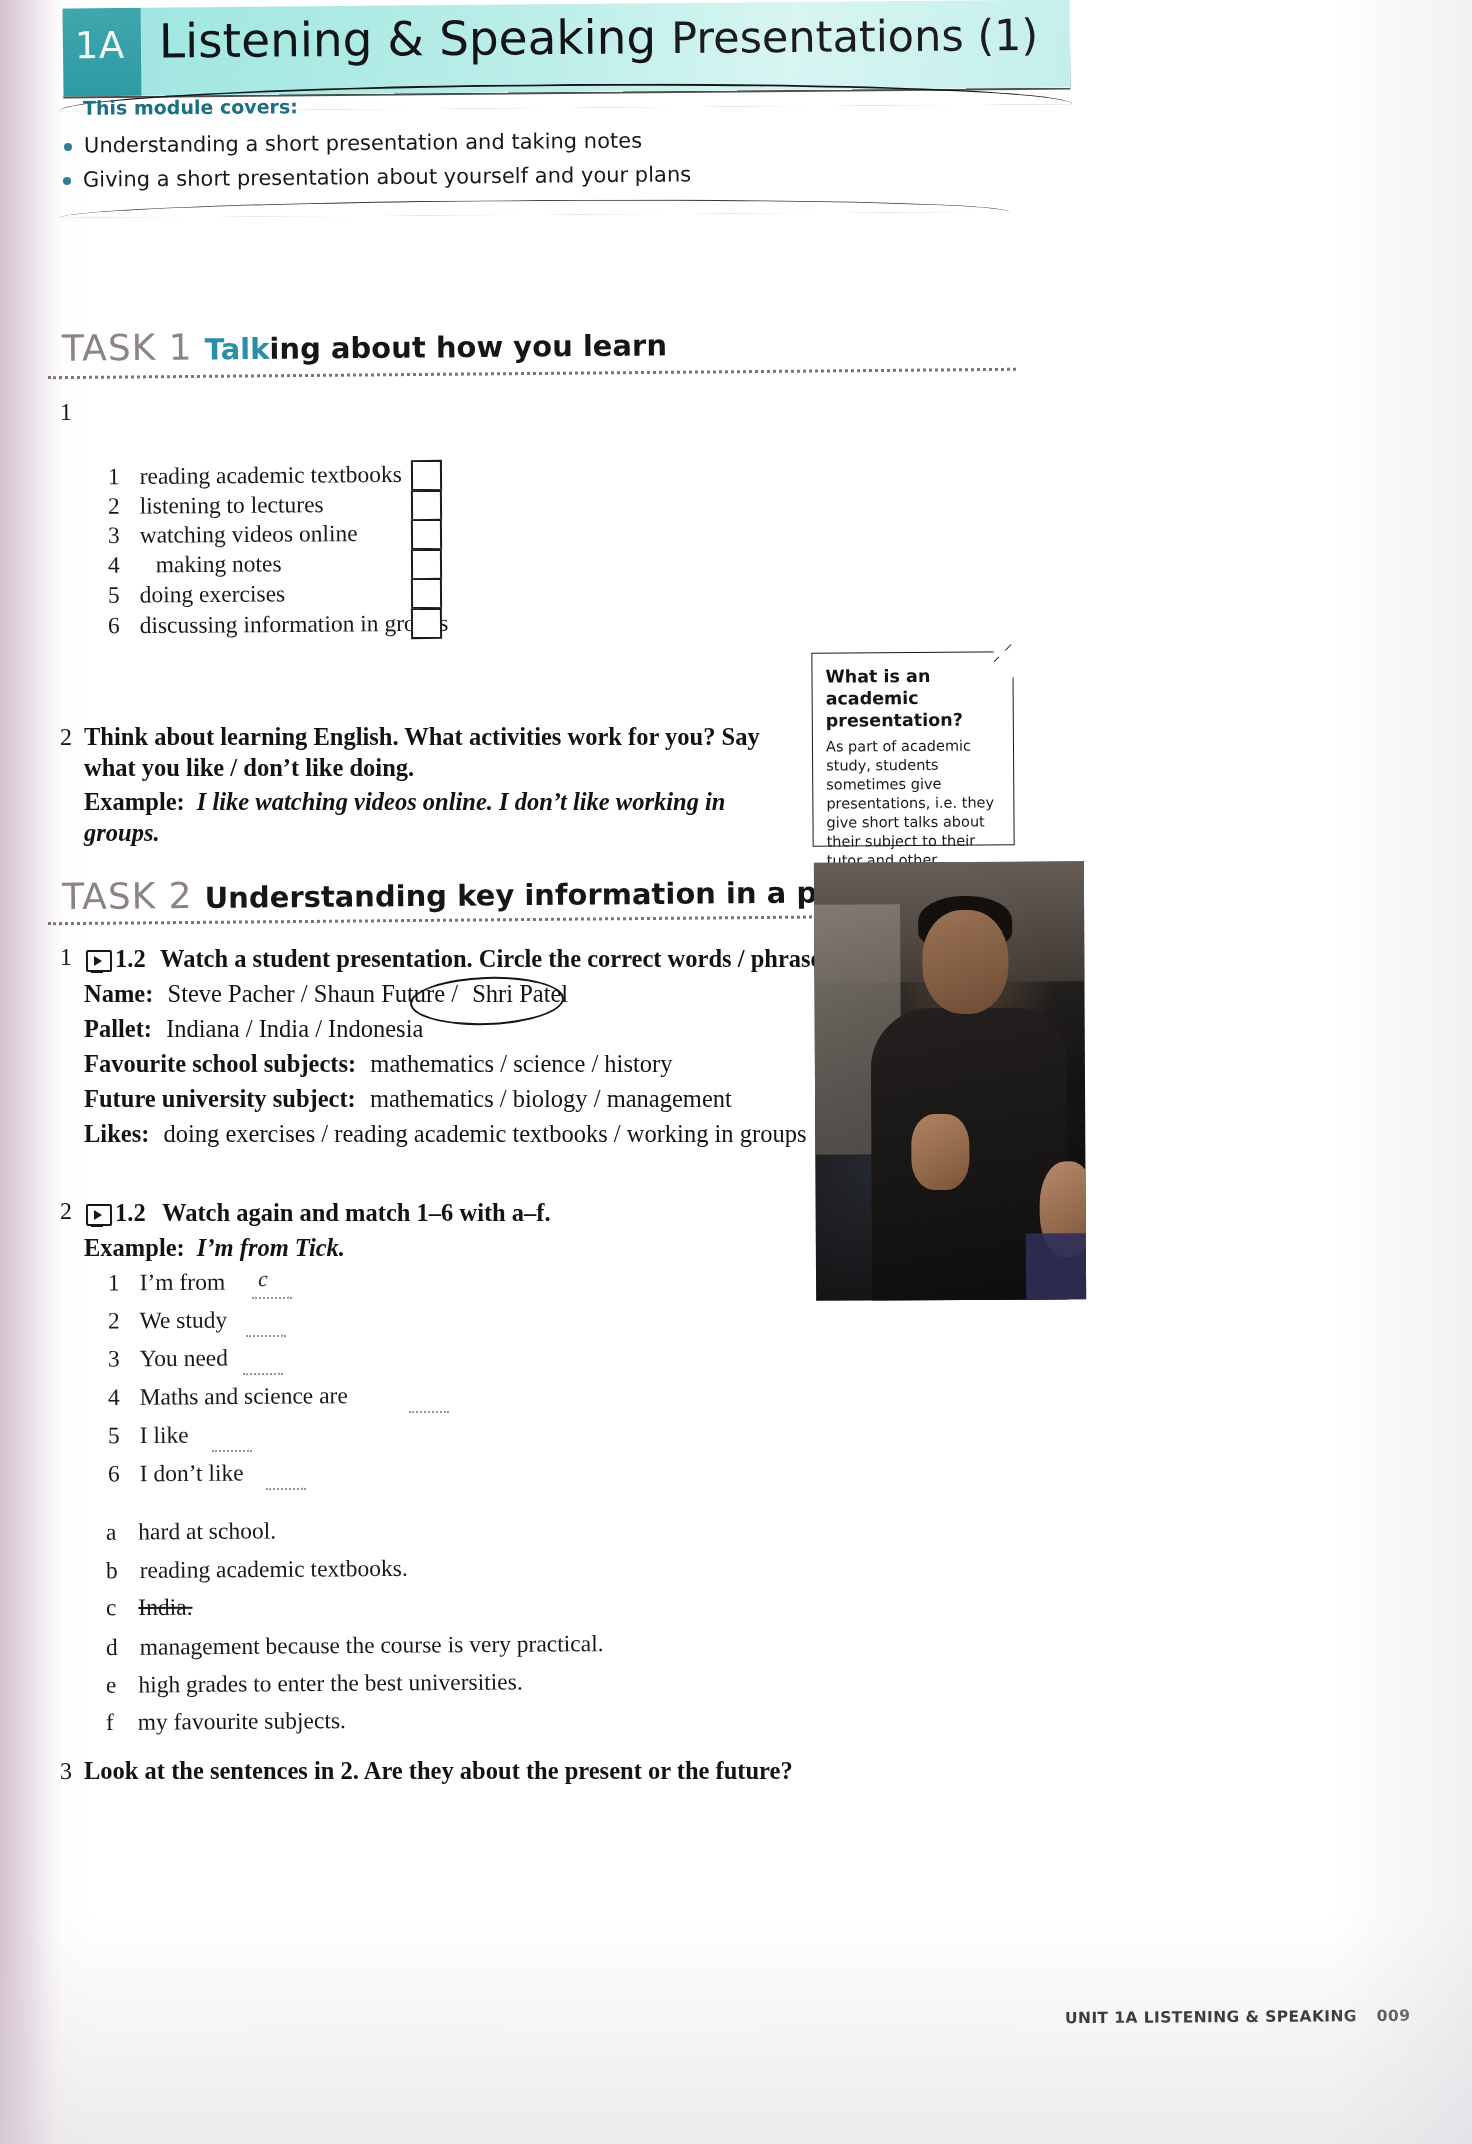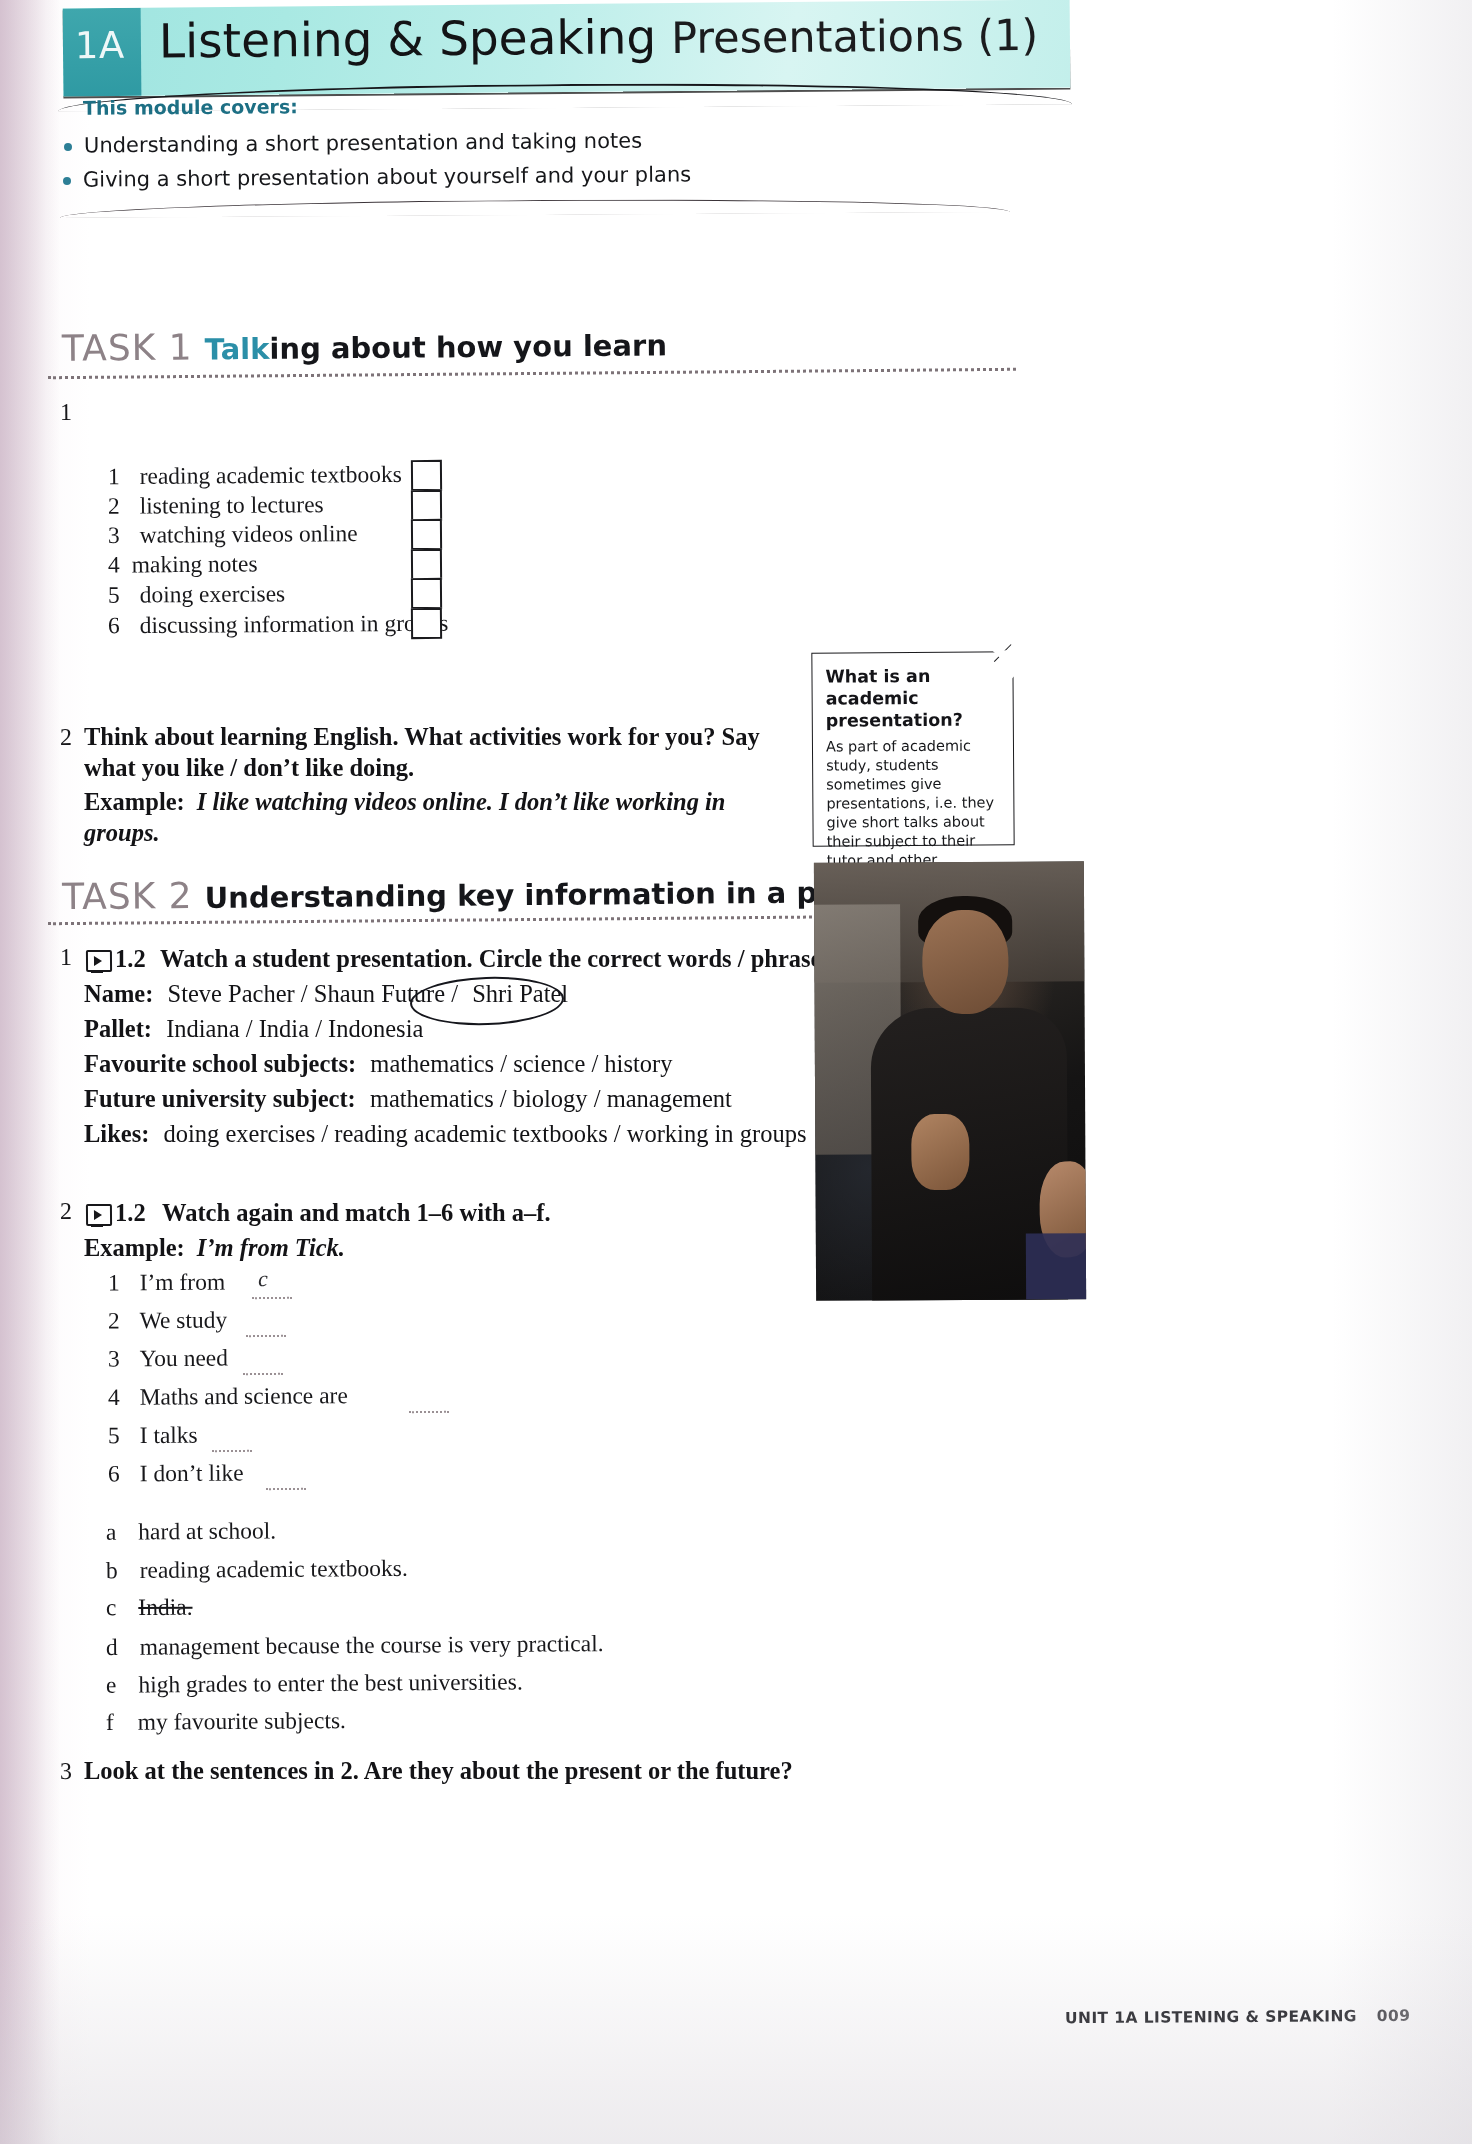--- a/index.html
+++ b/index.html
@@ -270,21 +270,21 @@
   <div class="checkbox" style="left:411px;top:490px;"></div>
 
   <div class="listitem" style="left:108px;top:521px;">
     <span>3</span>
     <span style="margin-left:14px;">watching videos online</span>
   </div>
   <div class="checkbox" style="left:411px;top:519px;"></div>
 
   <div class="listitem" style="left:108px;top:551px;">
     <span>4</span>
-    <span style="margin-left:6px;">making notes</span>
+    <span style="margin-left:30px;">making notes</span>
   </div>
   <div class="checkbox" style="left:411px;top:549px;"></div>
 
   <div class="listitem" style="left:108px;top:581px;">
     <span>5</span>
     <span style="margin-left:14px;">doing exercises</span>
   </div>
   <div class="checkbox" style="left:411px;top:578px;"></div>
 
   <div class="listitem" style="left:108px;top:611px;">
@@ -369,21 +369,21 @@
   <div class="ansline" style="left:243px;top:1373px;width:40px;"></div>
 
   <div class="listitem" style="left:108px;top:1383px;">
     <span>4</span>
     <span style="margin-left:14px;">Maths and science are</span>
   </div>
   <div class="ansline" style="left:409px;top:1411px;width:40px;"></div>
 
   <div class="listitem" style="left:108px;top:1422px;">
     <span>5</span>
-    <span style="margin-left:14px;">I talks</span>
+    <span style="margin-left:14px;">I like</span>
   </div>
   <div class="ansline" style="left:212px;top:1450px;width:40px;"></div>
 
   <div class="listitem" style="left:108px;top:1460px;">
     <span>6</span>
     <span style="margin-left:14px;">I don’t like</span>
   </div>
   <div class="ansline" style="left:266px;top:1488px;width:40px;"></div>
 
   <div class="listitem" style="left:106px;top:1518px;">

